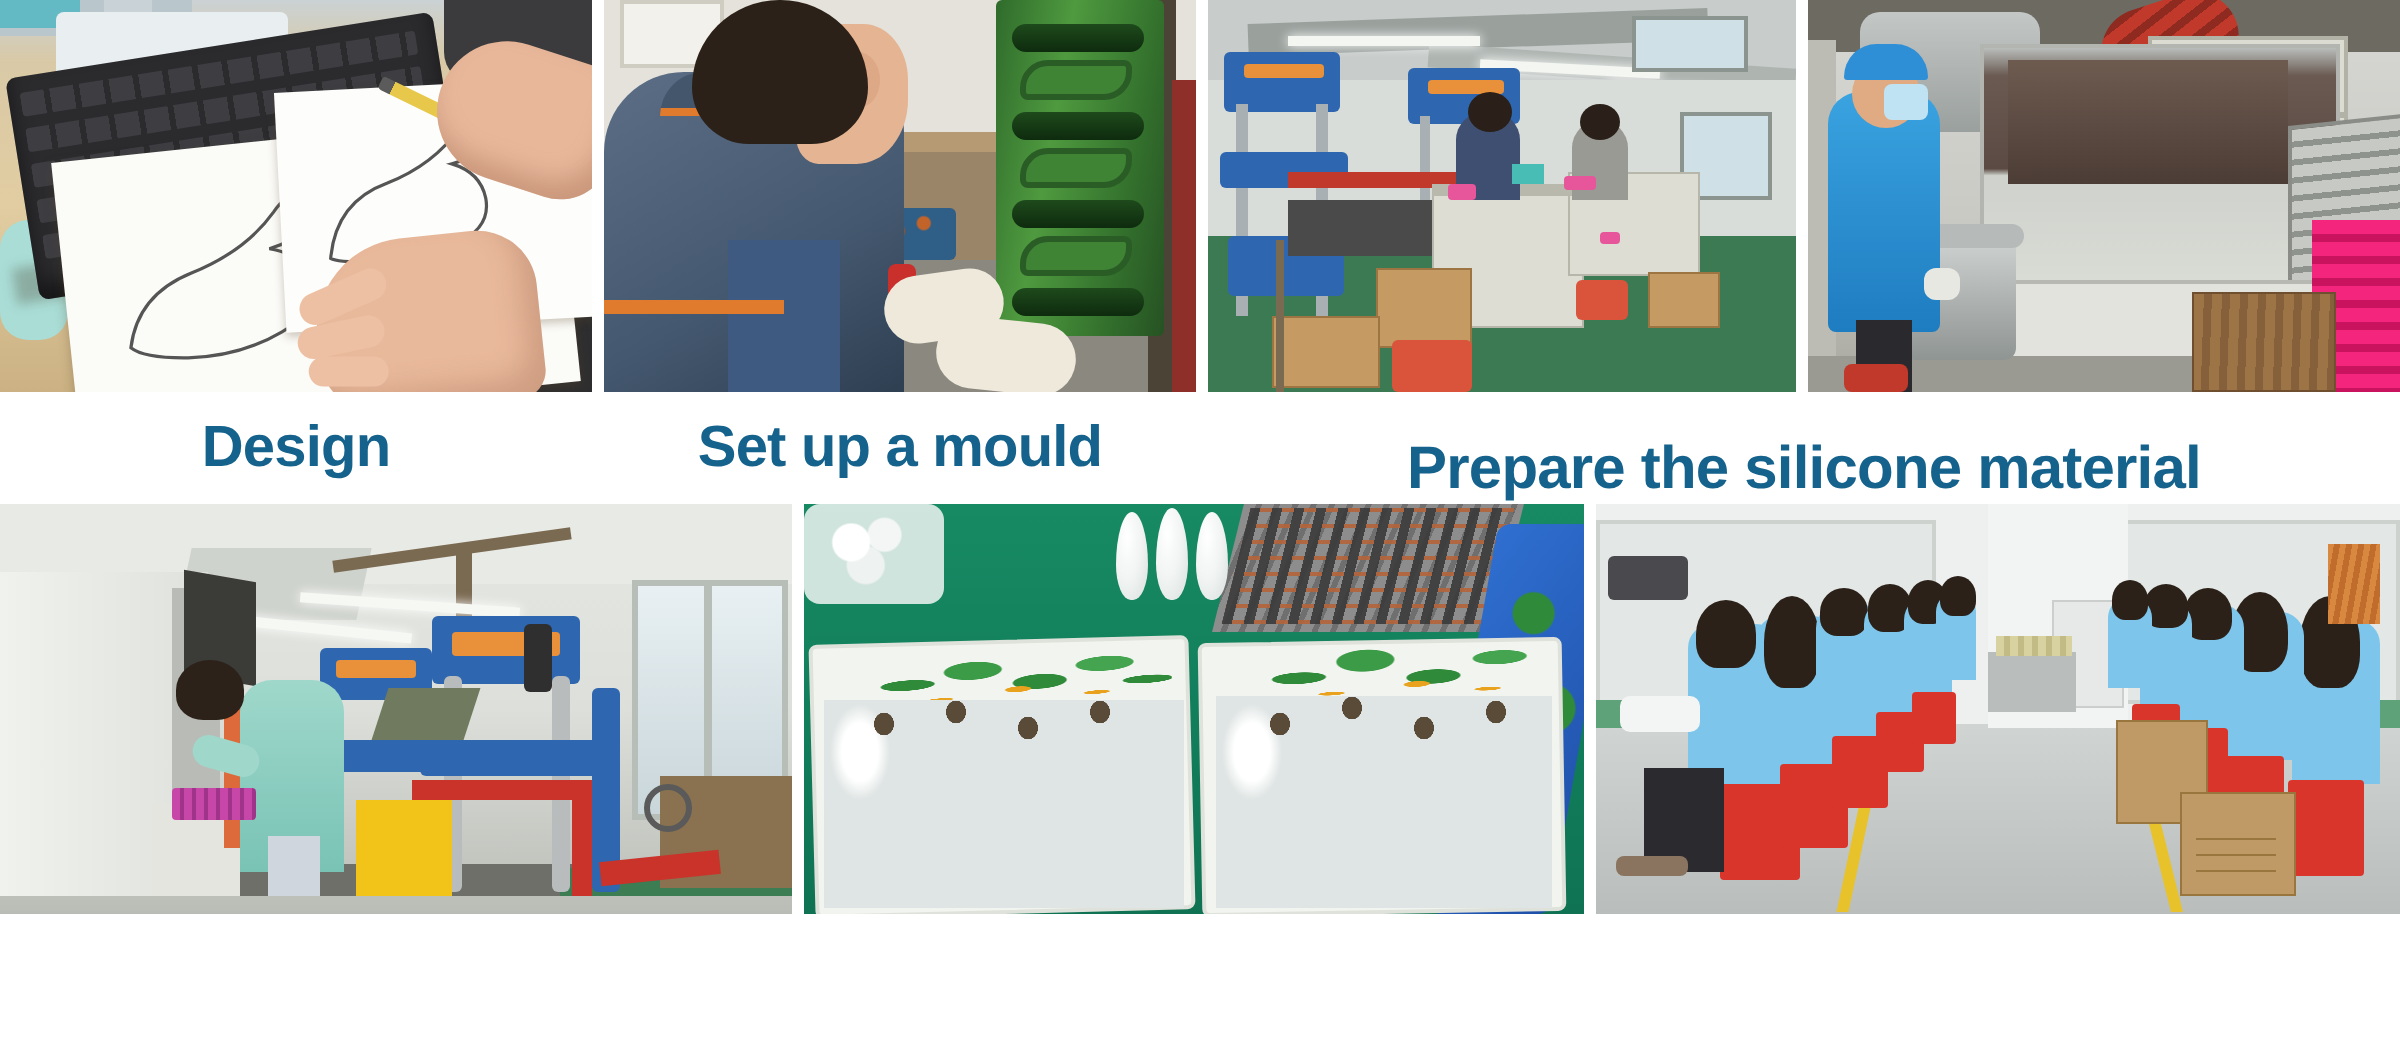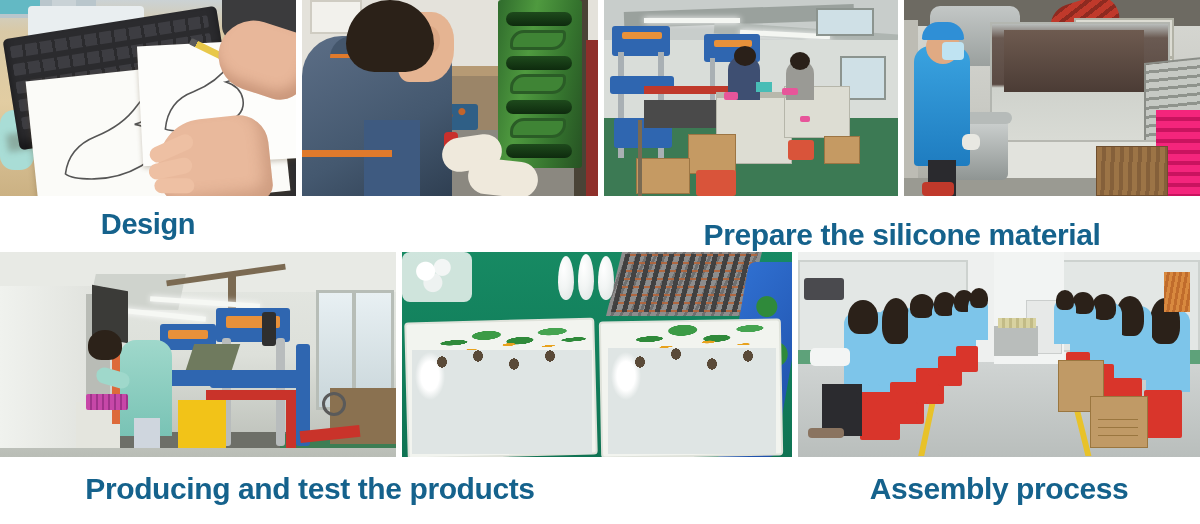--- a/index.html
+++ b/index.html
@@ -359,20 +359,21 @@
     <div class="layer w-leg"></div>
     <div class="layer w-shoe"></div>
     <div class="layer w-head"></div>
     <div class="layer w-mask"></div>
     <div class="layer w-cap"></div>
     <div class="layer w-hand"></div>
   </div>
 
   <div class="cap-band" style="top:196px;height:56px;">
     <div class="caption" style="left:0;top:14px;width:296px;">Design</div>
+    <div class="caption" style="left:302px;top:14px;width:296px;">Set up a mould</div>
     <div class="caption cap-lg" style="left:604px;top:24px;width:596px;">Prepare the silicone material</div>
   </div>
 
   <div class="photo" id="img5" style="left:0;top:252px;width:396px;height:205px;">
     <div class="layer ceil"></div>
     <div class="layer hood"></div>
     <div class="layer beam"></div>
     <div class="layer beam2"></div>
     <div class="layer tube" style="left:150px;top:48px;width:110px;transform:rotate(4deg);"></div>
     <div class="layer tube" style="left:116px;top:60px;width:90px;transform:rotate(6deg);"></div>
@@ -557,18 +558,14 @@
     <div class="layer carton" style="left:260px;top:108px;width:46px;height:52px;"></div>
     <div class="layer carton" style="left:292px;top:144px;width:58px;height:52px;"></div>
     <div class="layer" style="left:300px;top:160px;width:40px;height:28px;background:
       repeating-linear-gradient(180deg,transparent 0 7px,#9a763f 7px 8px);"></div>
     <div class="layer" style="left:366px;top:20px;width:26px;height:40px;background:
       repeating-linear-gradient(100deg,#d8893f 0 3px,#c06c2c 3px 6px);"></div>
     <div class="layer" style="left:6px;top:26px;width:40px;height:22px;background:#4a4a4e;border-radius:3px;"></div>
     <div class="layer" style="left:12px;top:96px;width:40px;height:18px;background:#f3f5f4;border-radius:5px;"></div>
   </div>
 
-  <div class="cap-band" style="top:457px;height:67px;">
-    <div class="caption cap-lg" style="left:0;top:17px;width:620px;">Producing and test the products</div>
-    <div class="caption cap-lg" style="left:798px;top:17px;width:402px;">Assembly process</div>
-  </div>
 
 </div>
 
 </body></html>

